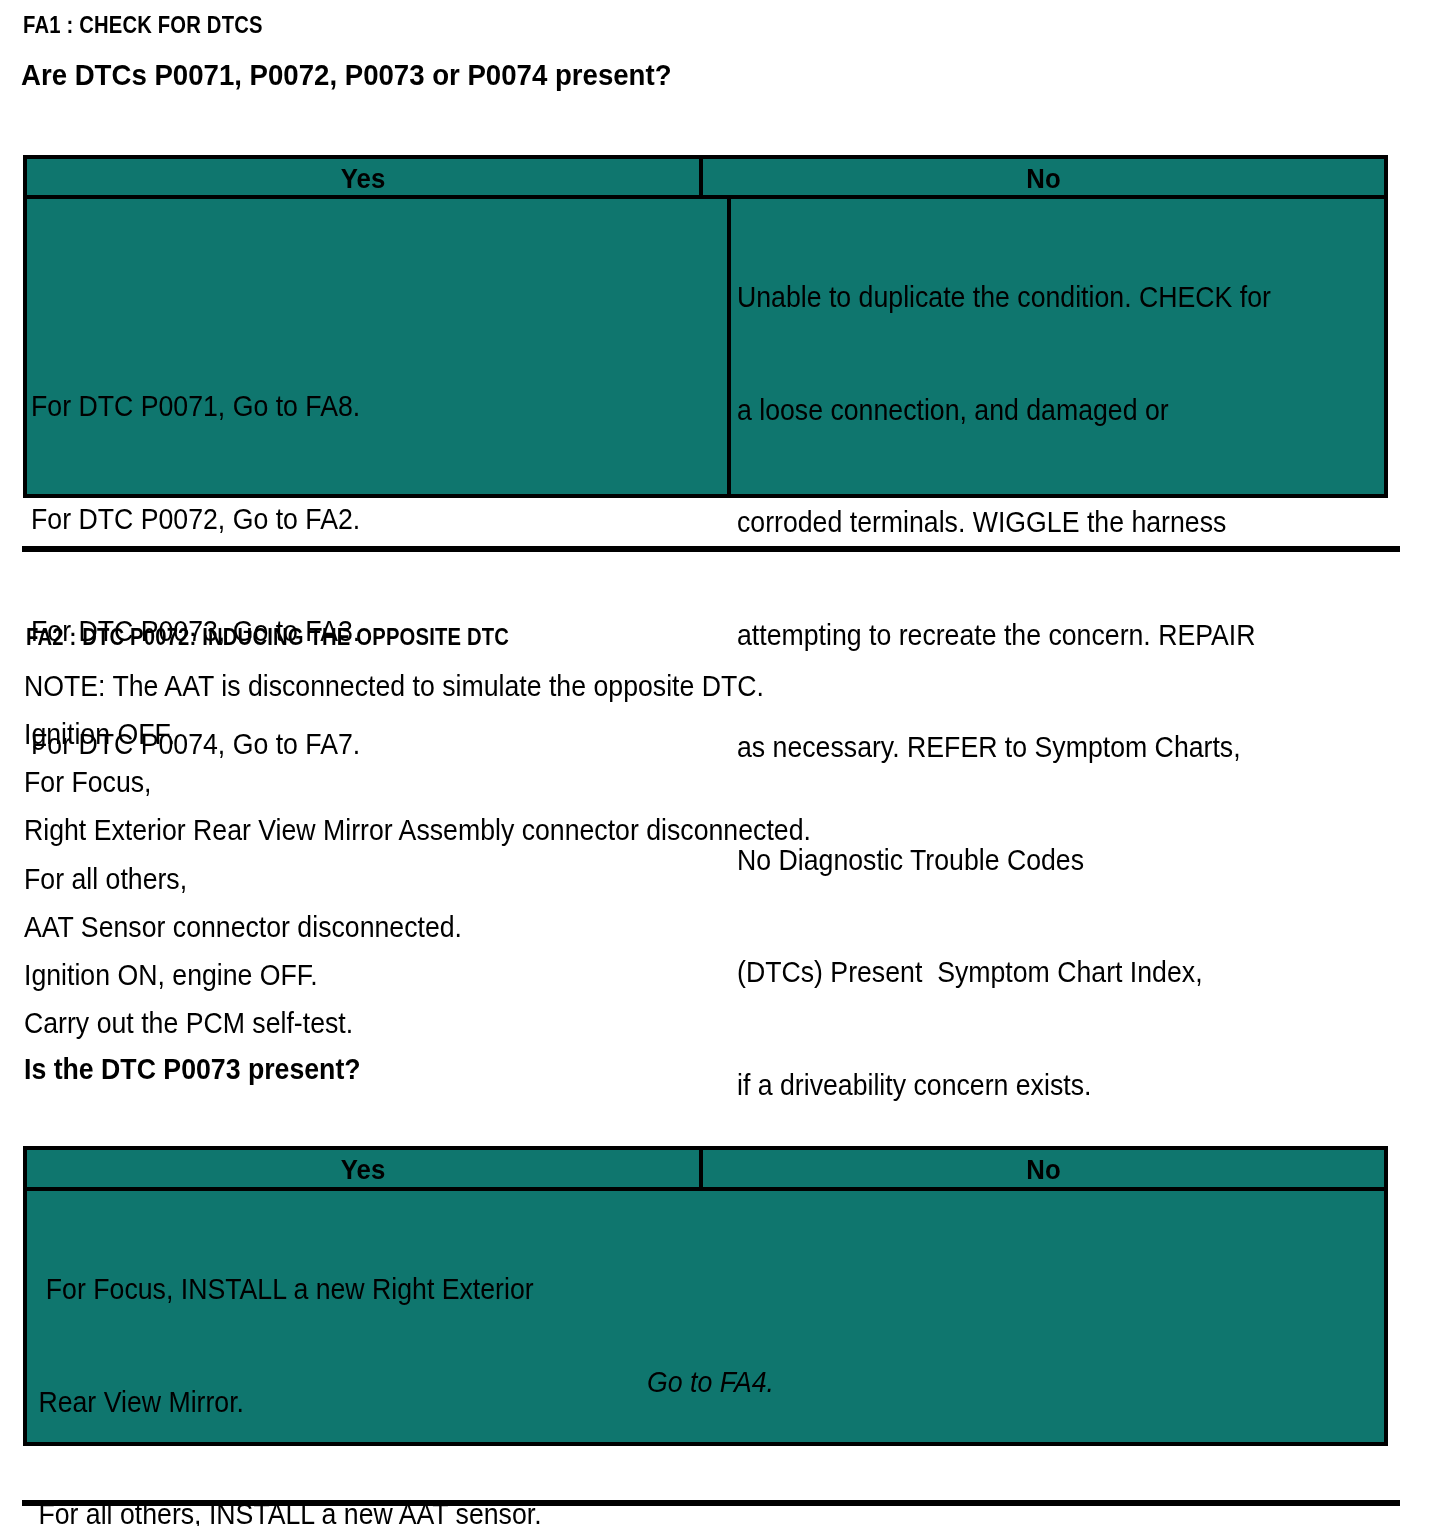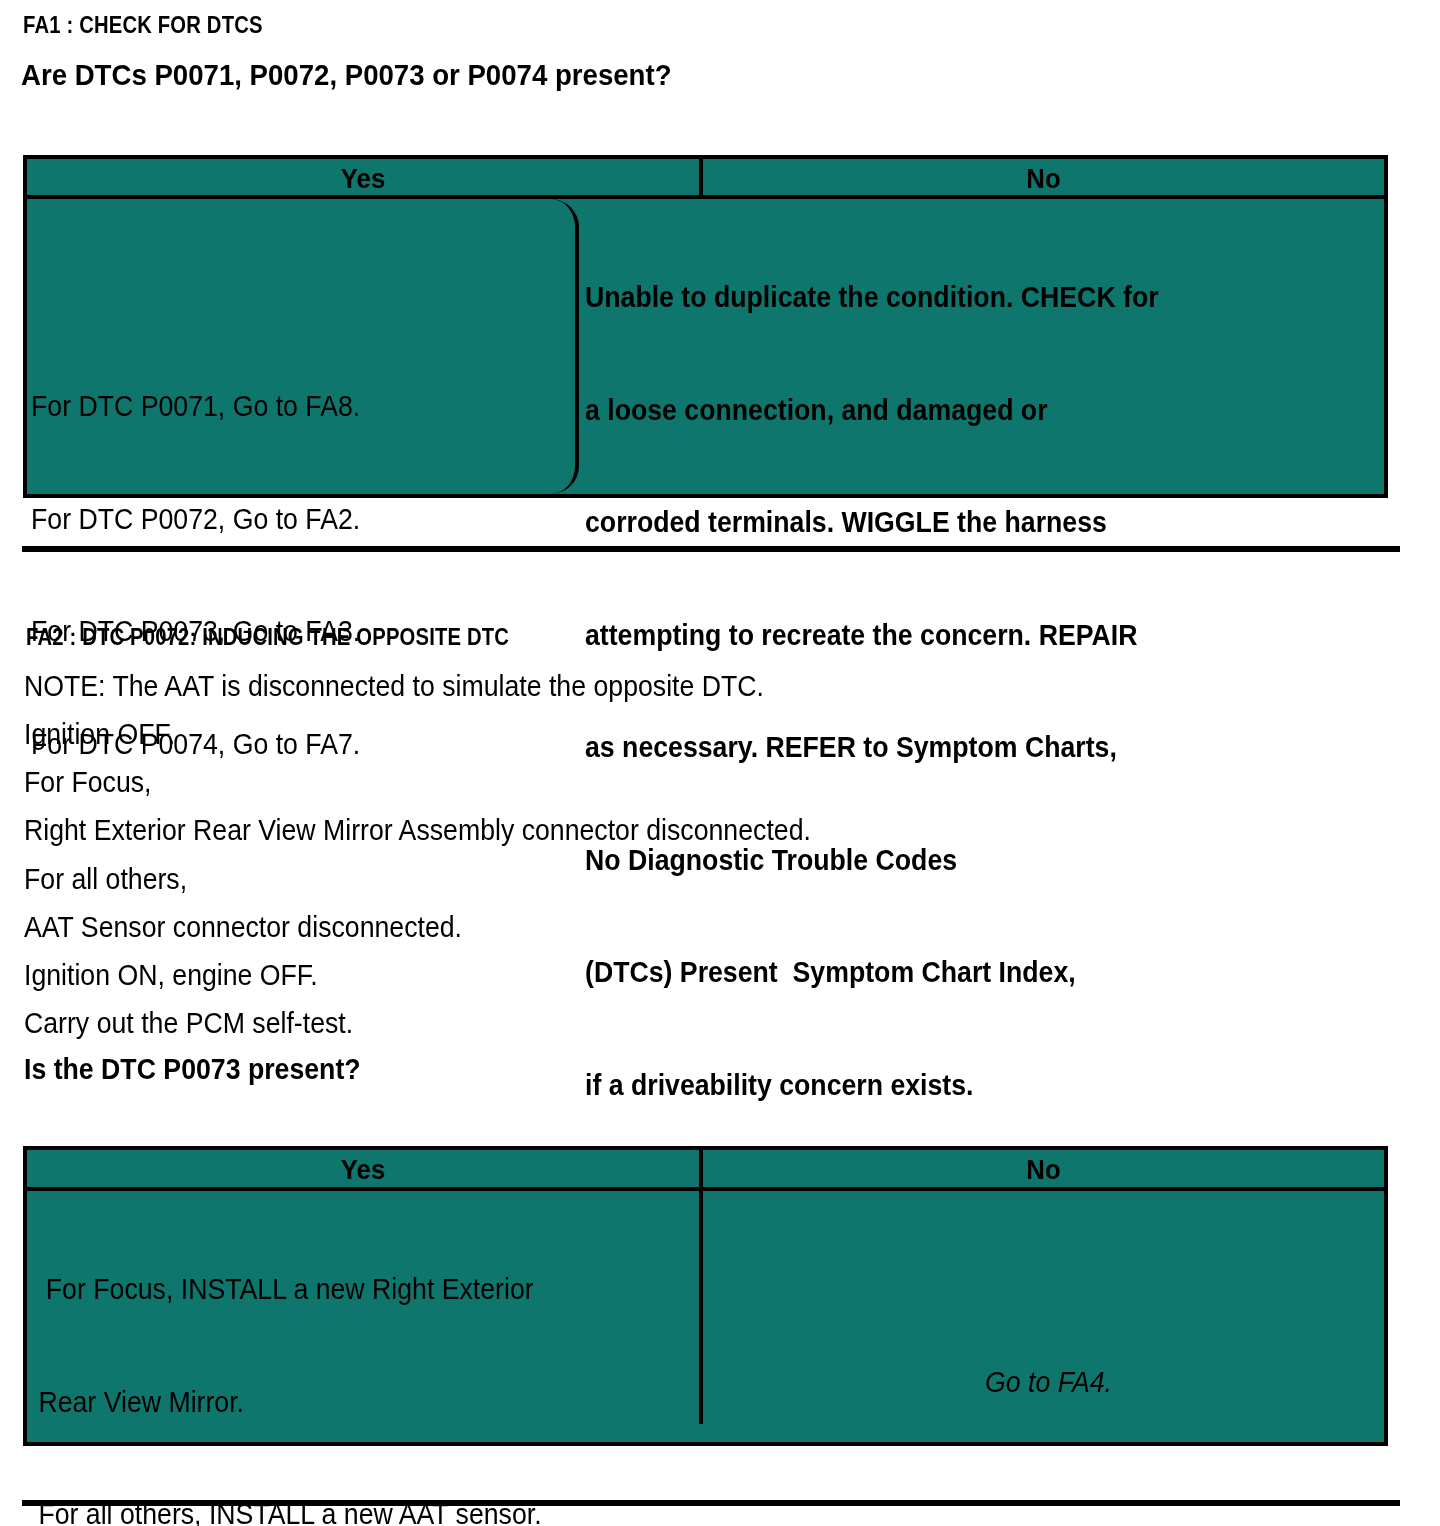--- a/index.html
+++ b/index.html
@@ -114,30 +114,30 @@
   <div class="dtable" style="left:23px; top:155px; width:1365px; height:343px;">
     <div class="hdr-row" style="height:40px;">
       <div class="col-left" style="width:676px;">
         <div class="hdr-cell">Yes</div>
       </div>
       <div class="col-right">
         <div class="hdr-cell">No</div>
       </div>
     </div>
     <div class="body-row" style="height:295px;">
-      <div class="col-left" style="width:552px; position:relative;border-radius:28px;">
+      <div class="col-left" style="width:704px; position:relative;">
         <div class="cell-text" style="position:absolute; left:4px; top:114px;">
           <div class="cell-inner">For DTC P0071, Go to FA8.</div>
           <div class="cell-inner">For DTC P0072, Go to FA2.</div>
           <div class="cell-inner">For DTC P0073, Go to FA3.</div>
           <div class="cell-inner">For DTC P0074, Go to FA7.</div>
         </div>
       </div>
       <div class="col-right" style="position:relative;">
-        <div class="cell-text" style="position:absolute; left:6px; top:5px;font-weight:bold;">
+        <div class="cell-text" style="position:absolute; left:6px; top:5px;">
           <div class="cell-inner">Unable to duplicate the condition. CHECK for</div>
           <div class="cell-inner">a loose connection, and damaged or</div>
           <div class="cell-inner">corroded terminals. WIGGLE the harness</div>
           <div class="cell-inner">attempting to recreate the concern. REPAIR</div>
           <div class="cell-inner">as necessary. REFER to Symptom Charts,</div>
           <div class="cell-inner">No Diagnostic Trouble Codes</div>
           <div class="cell-inner">(DTCs) Present  Symptom Chart Index,</div>
           <div class="cell-inner">if a driveability concern exists.</div>
         </div>
       </div>
@@ -161,21 +161,21 @@
 
   <div class="dtable" style="left:23px; top:1146px; width:1365px; height:300px;">
     <div class="hdr-row" style="height:41px;">
       <div class="col-left" style="width:676px;">
         <div class="hdr-cell">Yes</div>
       </div>
       <div class="col-right">
         <div class="hdr-cell">No</div>
       </div>
     </div>
-    <div class="body-row" style="height:233px;">
+    <div class="body-row" style="height:233px;flex-direction:column;">
       <div class="col-left" style="width:676px; position:relative;">
         <div class="cell-text" style="position:absolute; left:4px; top:5px; width:664px; text-align:left;">
           <div class="cell-inner">  For Focus, INSTALL a new Right Exterior</div>
           <div class="cell-inner"> Rear View Mirror.</div>
           <div class="cell-inner"> For all others, INSTALL a new AAT sensor.</div>
           
         </div>
       </div>
       <div class="col-right" style="position:relative;">
         <div class="cell-text" style="position:absolute; left:5px; top:98px; width:100%; text-align:center;font-style:italic;">

